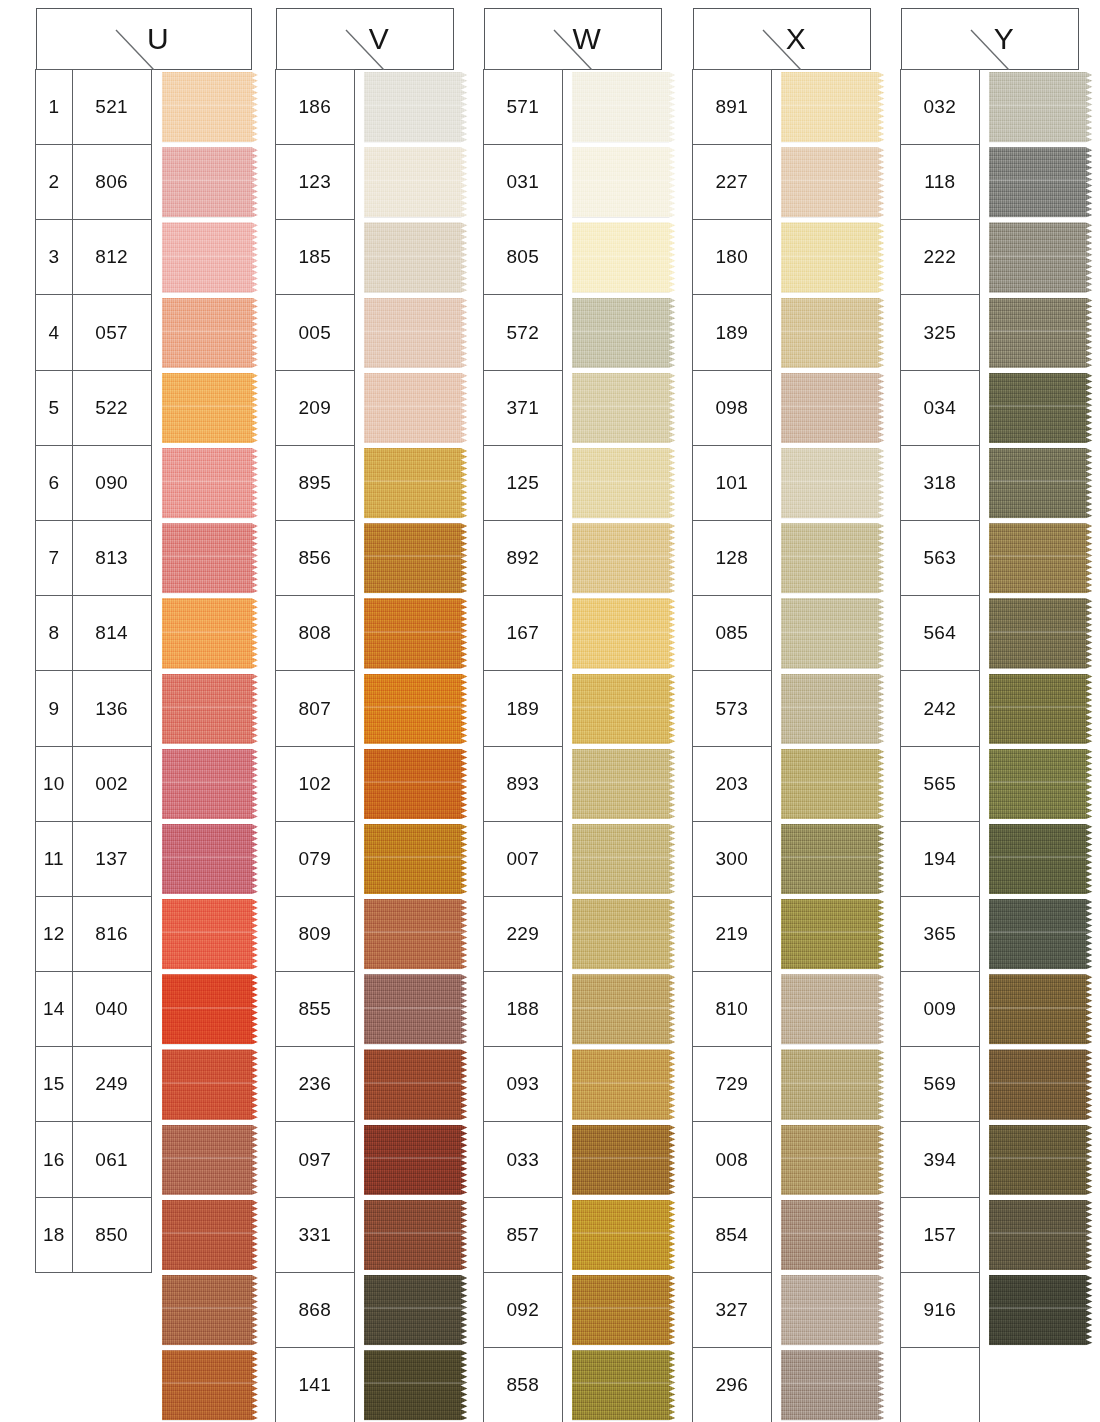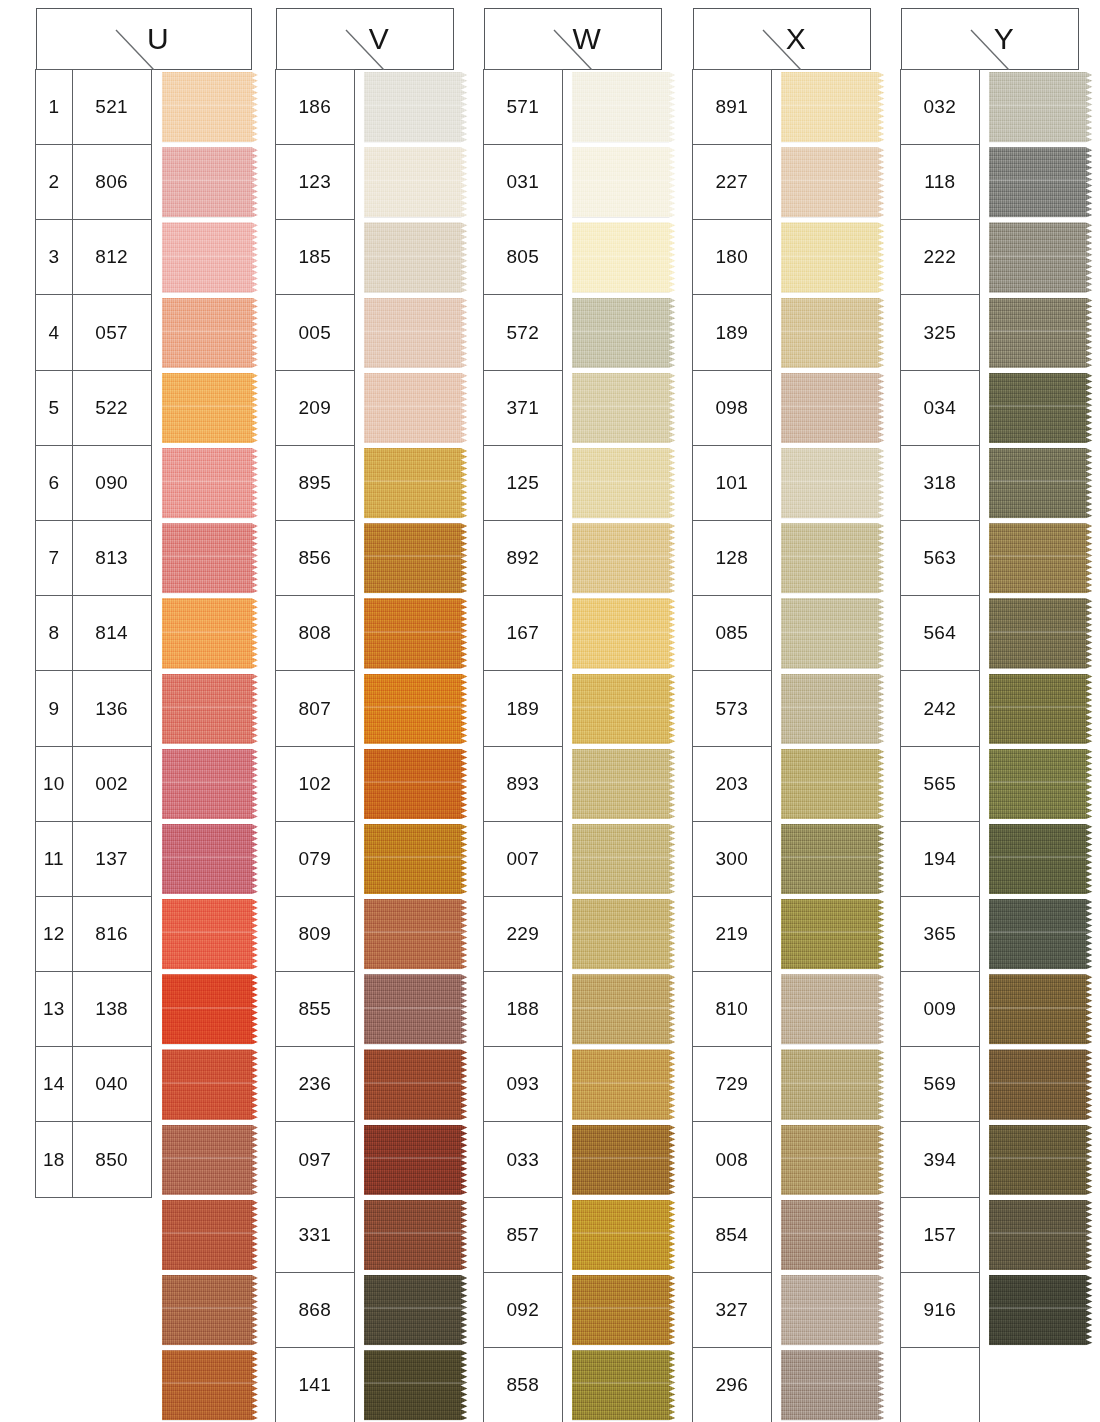--- a/index.html
+++ b/index.html
@@ -231,26 +231,30 @@
             </div>
             <div class="label-row">
               <div class="cell idx">11</div>
               <div class="cell code">137</div>
             </div>
             <div class="label-row">
               <div class="cell idx">12</div>
               <div class="cell code">816</div>
             </div>
             <div class="label-row">
-              <div class="cell idx">13</div>
-              <div class="cell code">138</div>
-            </div>
-            <div class="label-row">
               <div class="cell idx">14</div>
               <div class="cell code">040</div>
+            </div>
+            <div class="label-row">
+              <div class="cell idx">15</div>
+              <div class="cell code">249</div>
+            </div>
+            <div class="label-row">
+              <div class="cell idx">16</div>
+              <div class="cell code">061</div>
             </div>
             <div class="label-row">
               <div class="cell idx">18</div>
               <div class="cell code">850</div>
             </div>
           </div>
           <div class="swatches">
             <div class="spine"></div>
             <div class="swatch">
               <div class="ribbon" style="background-color: rgb(242, 207, 168);"></div>

